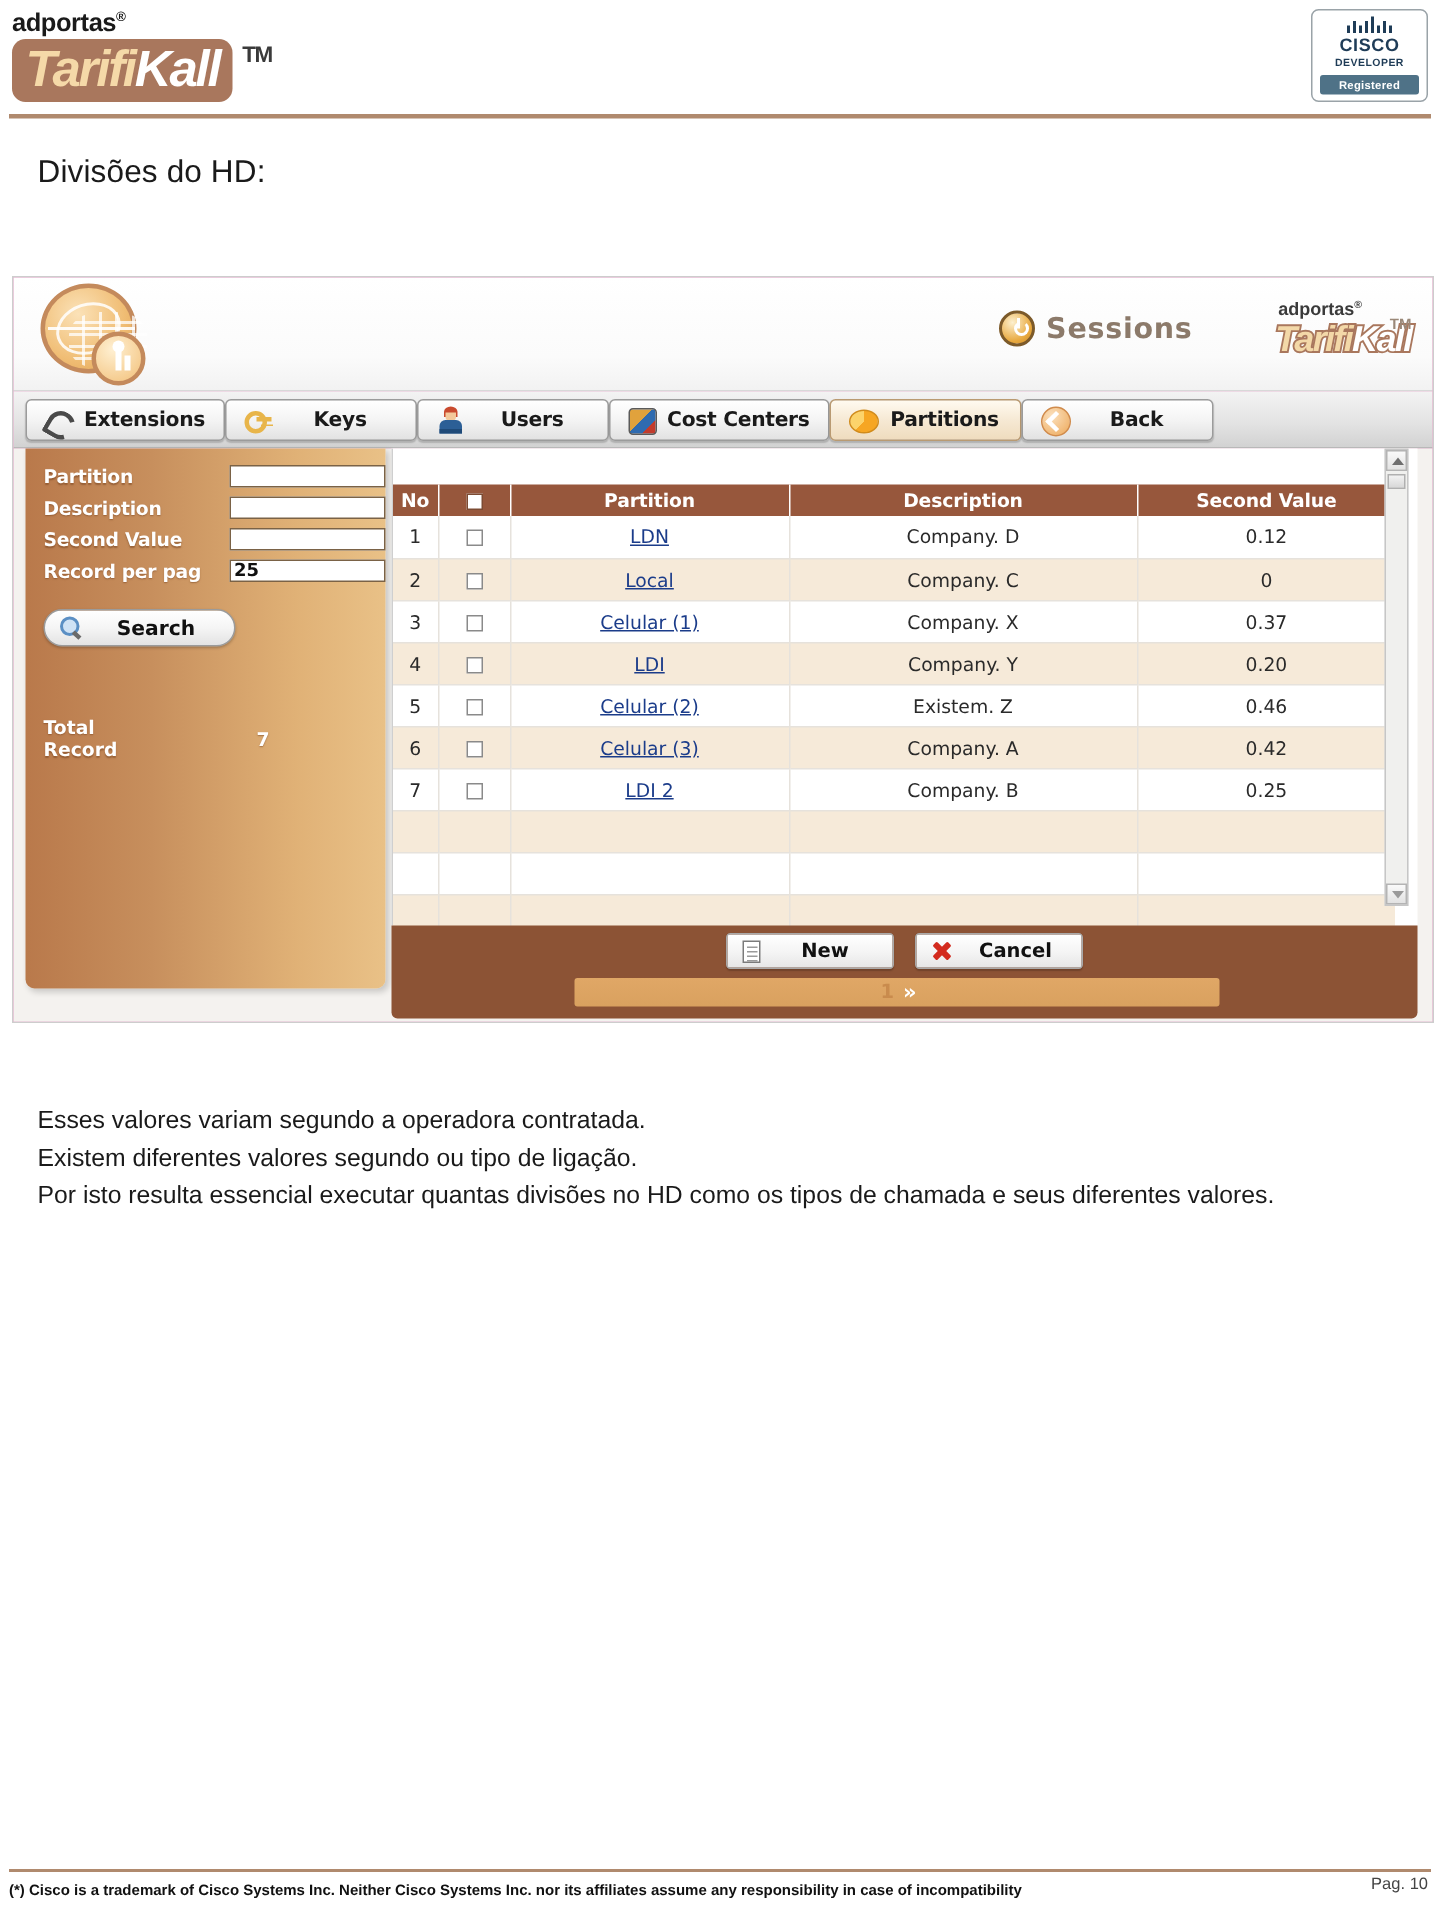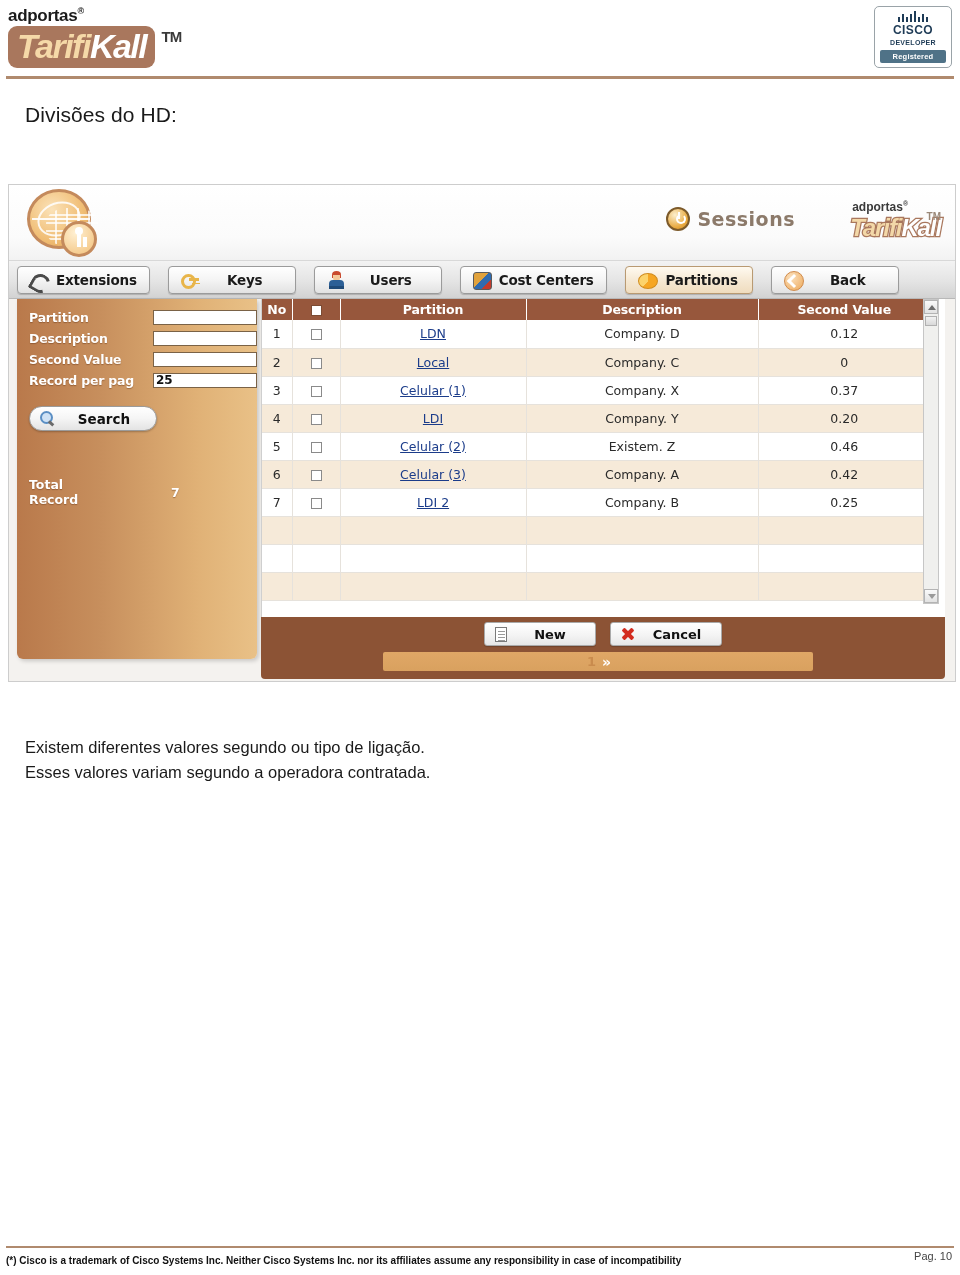--- a/index.html
+++ b/index.html
@@ -287,21 +287,20 @@
     height: 38px;
     background: linear-gradient(#f3f3f3, #e4e4e4 55%, #d2d2d2);
     border-bottom: 1px solid #b8b8b8;
     display: flex;
     align-items: center;
     padding: 0 8px;
   }
   .tbtn {
     height: 28px;
     min-width: 128px;
-    margin-right: 18px;
     display: flex;
     align-items: center;
     gap: 8px;
     padding: 0 12px;
     border: 1px solid #9b9b9b;
     border-radius: 4px;
     background: linear-gradient(#ffffff, #f4f4f4 50%, #e2e2e2);
     box-shadow: 0 1px 1px rgba(0,0,0,.18);
     cursor: pointer;
   }
@@ -516,20 +515,21 @@
     position: absolute;
     left: 252px; top: 0;
     width: 684px; height: 318px;
     background: #ffffff;
     border-left: 1px solid #cfcfcf;
   }
   table.grid {
     width: 668px;
     border-collapse: collapse;
     table-layout: fixed;
+    margin-top: 24px;
   }
   table.grid th {
     background: #97573c;
     color: #ffffff;
     font-size: 12.5px;
     font-weight: bold;
     font-family: "DejaVu Sans", sans-serif;
     height: 21px;
     border-right: 1px solid #ffffff;
     letter-spacing: -0.1px;
@@ -967,19 +967,20 @@
       <div class="pager">
         <span class="pg-num">1</span>
         <span class="pg-next">»</span>
       </div>
     </div>
 
   </div>
 </div>
 
 <div class="body-text">
+  <div>Esses valores variam segundo a operadora contratada.</div>
   <div>Existem diferentes valores segundo ou tipo de ligação.</div>
-  <div>Esses valores variam segundo a operadora contratada.</div>
+  <div>Por isto resulta essencial executar quantas divisões no HD como os tipos de chamada e seus diferentes valores.</div>
 </div>
 
 <div class="footer-rule"></div>
 <div class="footer-note">(*) Cisco is a trademark of Cisco Systems Inc. Neither Cisco Systems Inc. nor its affiliates assume any responsibility in case of incompatibility</div>
 <div class="footer-page">Pag. 10</div>
 
 </body></html>

